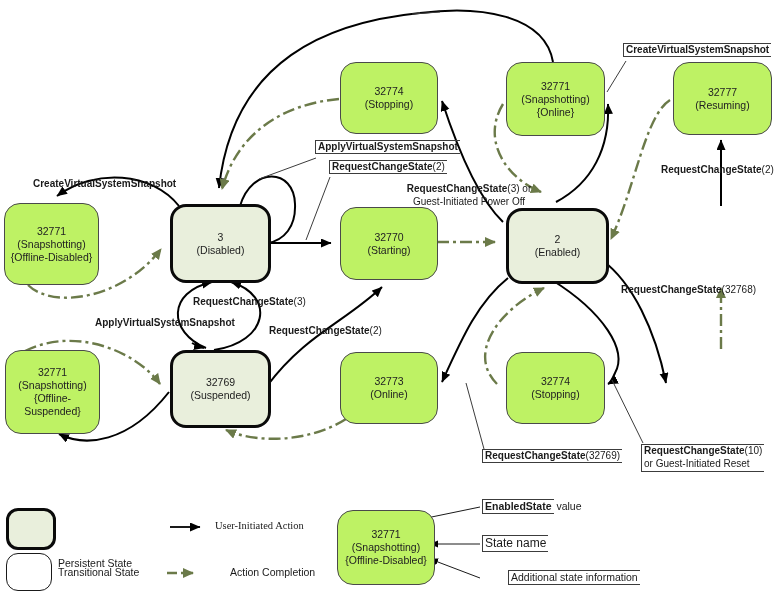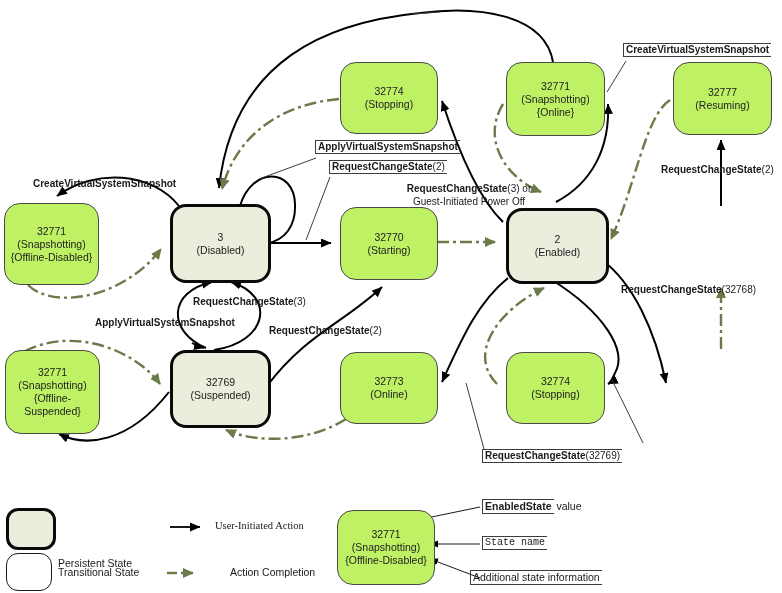--- a/index.html
+++ b/index.html
@@ -188,41 +188,47 @@
 
   <div class="elabel" style="left:661px;top:164px;">
     <span class="b">RequestChangeState</span><span>(2)</span>
   </div>
 
 
   <div class="elabel" style="left:482px;top:450px;">
     <span class="bk"><span class="b">RequestChangeState</span><span>(32769)</span></span>
   </div>
 
+  <div class="elabel" style="left:641px;top:444px;">
+    <div class="bk" style="display:inline-block;">
+      <div><span class="b">RequestChangeState</span><span>(10)</span></div>
+      <div class="plain">or Guest-Initiated Reset</div>
+    </div>
+  </div>
 
   <div class="sample green" style="left:6px;top:508px;width:44px;height:36px;"></div>
   <div class="legend-label" style="left:58px;top:520px;margin-top:37px;">Persistent State</div>
 
   <div class="sample white" style="left:6px;top:553px;width:44px;height:36px;"></div>
   <div class="legend-label" style="left:58px;top:566px;">Transitional State</div>
 
   <div class="legend-label" style="left:215px;top:520px;font-family:Liberation Serif, serif;">User-Initiated Action</div>
   <div class="legend-label" style="left:230px;top:566px;text-align:center;">Action Completion</div>
 
   <div class="node white" style="left:337px;top:510px;width:96px;height:73px;">
     <div>32771</div>
     <div>(Snapshotting)</div>
     <div>{Offline-Disabled}</div>
   </div>
 
   <div class="elabel" style="left:482px;top:500px;font-size:10.5px;">
     <span class="bk b">EnabledState</span><span class="plain"> value</span>
   </div>
 
-  <div class="elabel plain" style="left:482px;top:537px;font-size:10px;font-family:Liberation Mono, monospace;">
+  <div class="elabel plain" style="left:482px;top:537px;font-size:12px;">
     <span class="bk">State name</span>
   </div>
 
-  <div class="elabel plain" style="left:470px;top:571px;font-size:10.5px;">
+  <div class="elabel plain" style="left:508px;top:571px;font-size:10.5px;">
     <span class="bk">Additional state information</span>
   </div>
 
 </div>
 
 </body></html>

